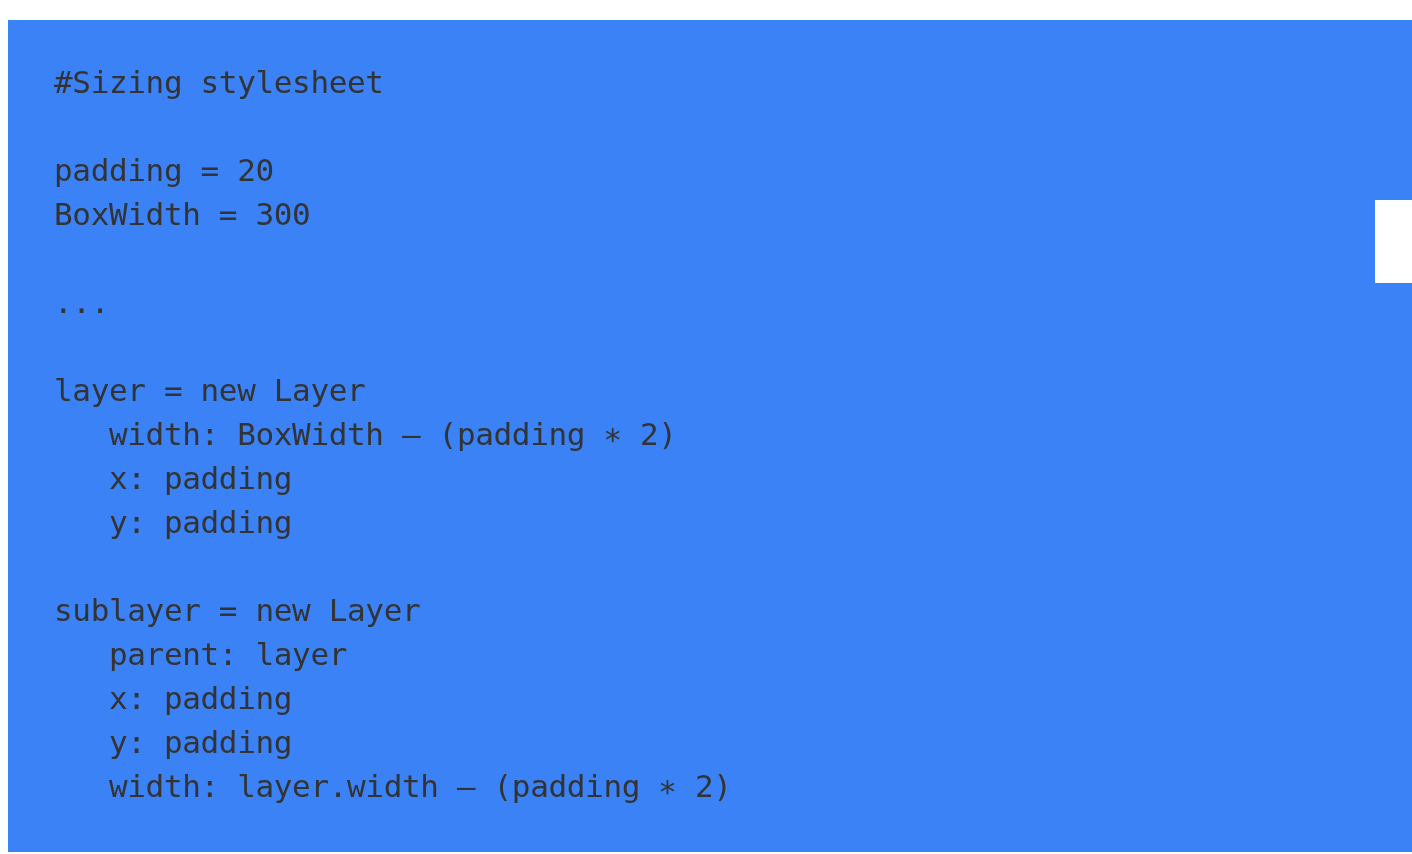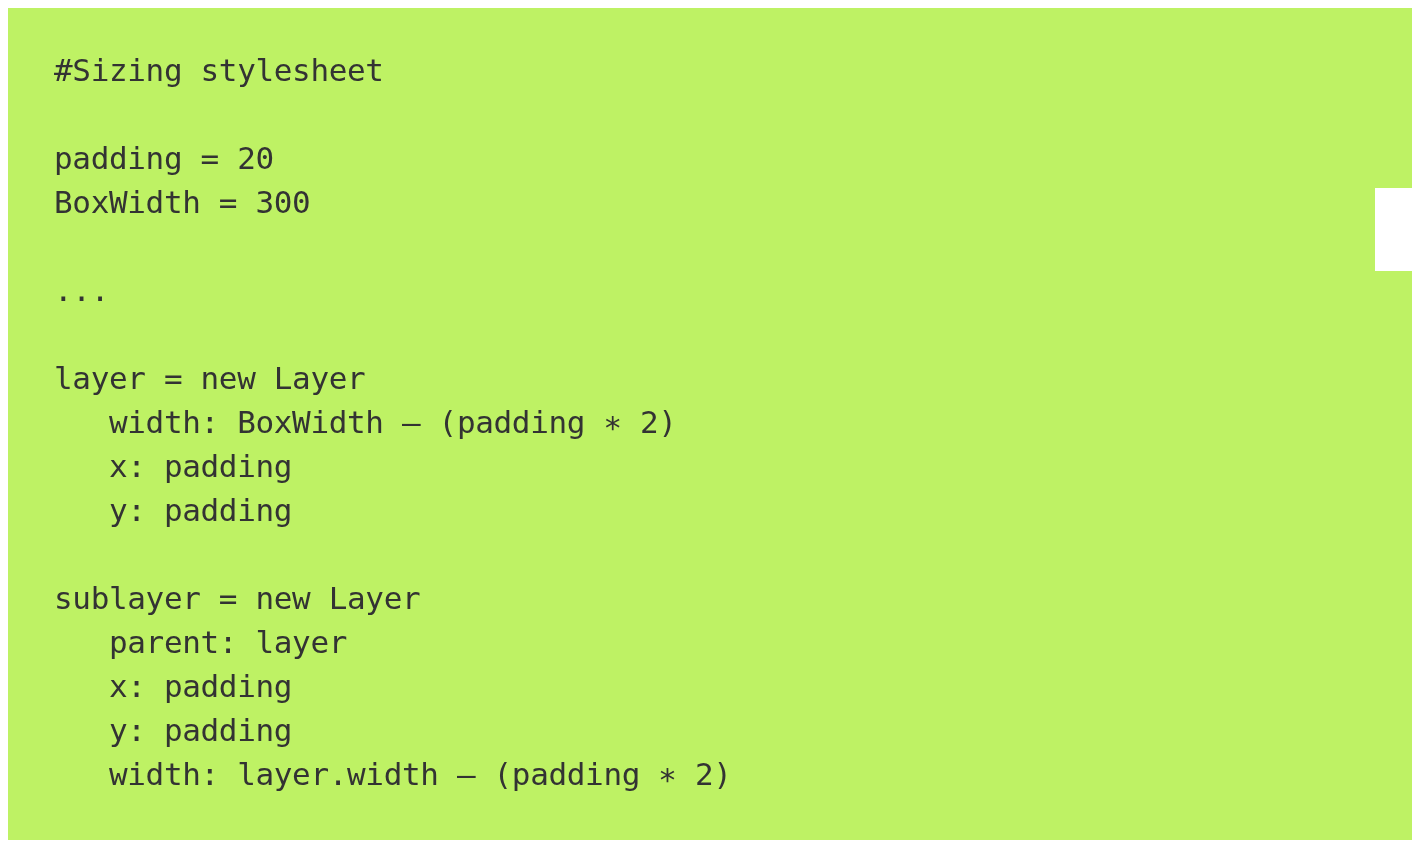--- a/index.html
+++ b/index.html
@@ -15,24 +15,24 @@
     height: 854px;
     background: #ffffff;
     overflow: hidden;
     font-family: "DejaVu Sans Mono", "Liberation Mono", monospace;
   }
 
   
   #code-panel {
     position: absolute;
     left: 8px;
-    top: 8px;
+    top: 20px;
     width: 1404px;   
     height: 832px;
-    background: #bef264;
+    background: #3b82f6;
     box-sizing: border-box;
   }
 
   
   #right-notch {
     position: absolute;
     left: 1367px;
     top: 180px;
     width: 45px;
     height: 83px;

